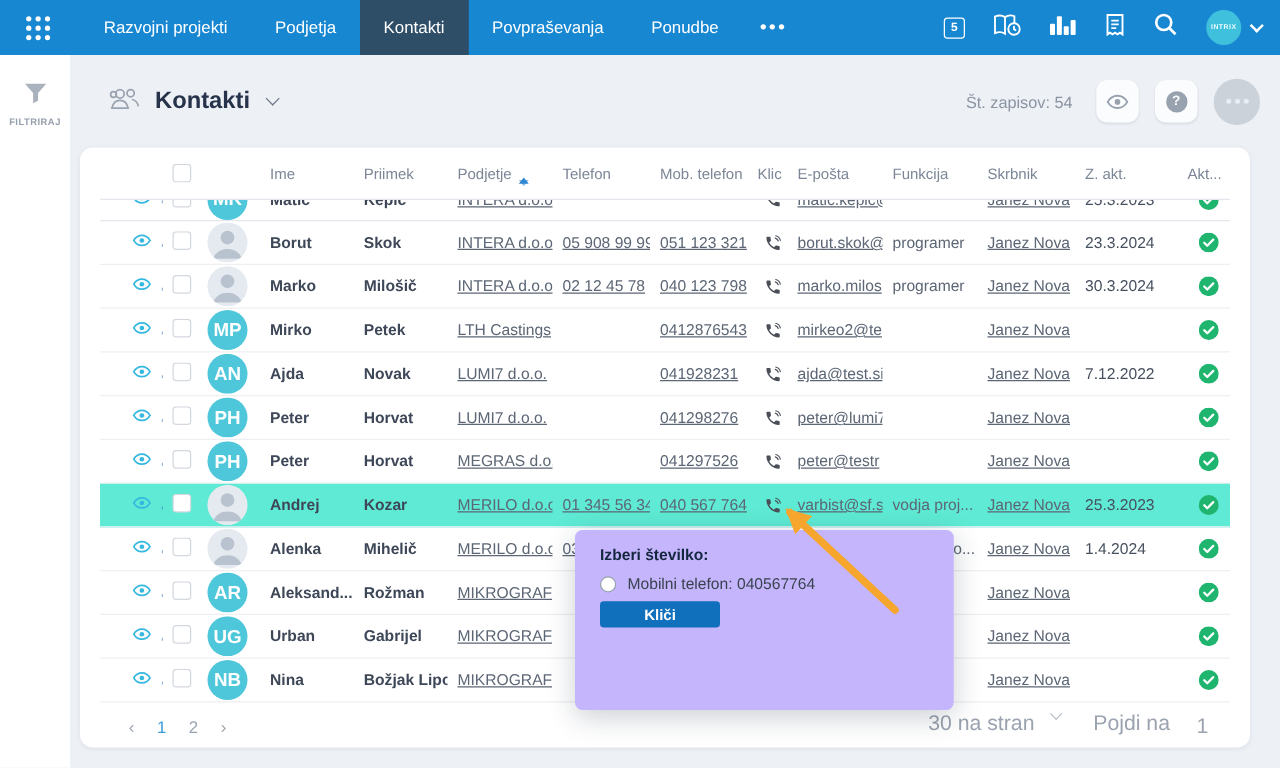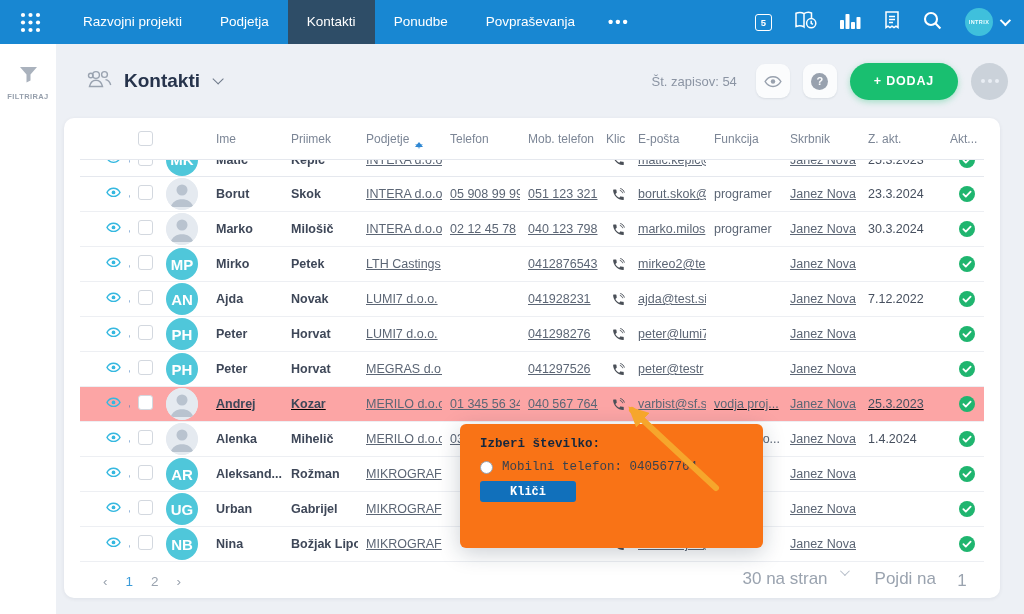--- a/index.html
+++ b/index.html
@@ -36,21 +36,21 @@
   .more-btn i { width:4px; height:4px; border-radius:50%; background:#e9eef4; }
 
   
   .card { margin:0 24px 0 8px; background:#fff; border-radius:10px; box-shadow:0 1px 4px rgba(20,35,60,.07); height:480px; padding:0 16px; overflow:hidden; }
   :root { --cols:50px 28px 50px 75px 75px 84px 78px 78px 32px 76px 76px 78px 82px 42px; }
   .thead { display:grid; grid-template-columns:var(--cols); align-items:center; height:42px; border-bottom:1px solid #e5e8ee; }
   .th { font-size:12px; color:#7c8696; font-weight:500; padding-left:8px; white-space:nowrap; overflow:hidden; display:flex; align-items:center; gap:6px; }
   .tri-up { width:0; height:0; border-left:4px solid transparent; border-right:4px solid transparent; border-bottom:5px solid #2f87d3; }
   .tri-down { width:0; height:0; border-left:4px solid transparent; border-right:4px solid transparent; border-top:5px solid #8fbfe6; margin-top:2px; }
   .row { display:grid; grid-template-columns:var(--cols); align-items:center; height:35px; border-bottom:1px solid #edeff3; }
-  .row.highlight { background:#fca5a5;text-decoration:underline; }
+  .row.highlight { background:#5eead4; }
   .rowclip { height:17px; overflow:hidden; }
   .rowclip .row { margin-top:-18px; border-bottom:none; }
   .rowclip { border-bottom:1px solid #e5e8ee; }
   .cell { padding-left:8px; font-size:12.5px; color:#5c6675; white-space:nowrap; overflow:hidden; }
   .c-actions { display:flex; align-items:center; gap:7px; padding-left:26px; }
   .c-name { color:#3e4758; font-weight:600; }
   .link { color:#5c6675; text-decoration:underline; cursor:pointer; }
   .c-zakt { padding-right:4px; color:#47505f; }
   .c-akt { display:flex; justify-content:center; }
   .c-klic { display:flex; justify-content:center; cursor:pointer; }
@@ -64,21 +64,21 @@
   
   .pager { display:flex; align-items:center; height:38px; padding:0 10px 0 14px; color:#9aa3af; font-size:13.5px; }
   .pg { padding:0 9px; cursor:pointer; }
   .page-num { padding:0 9px; cursor:pointer; }
   .page-num.active { color:#3b9bd8; }
   .pager-right { margin-left:auto; display:flex; align-items:flex-start; gap:10px; color:#9aa3af; font-size:17px; }
   .sel-chev { width:7px; height:7px; border-right:1.6px solid #b6bec9; border-bottom:1.6px solid #b6bec9; transform:rotate(45deg) translateY(-2px); margin:0 18px 0 2px; }
   .goto-box { min-width:24px; height:24px; display:inline-flex; align-items:center; justify-content:center; color:#9aa3af; margin-left:4px; }
 
   
-  .call-popup { position:absolute; left:460px; top:424px; width:303px; height:124px; background:#f97316; border-radius:6px; box-shadow:0 5px 22px rgba(20,35,60,.22); z-index:20; padding:13px 20px;font-family:Liberation Mono, monospace; }
+  .call-popup { position:absolute; left:460px; top:424px; width:303px; height:144px; background:#c4b5fd; border-radius:6px; box-shadow:0 5px 22px rgba(20,35,60,.22); z-index:20; padding:13px 20px; }
   .popup-title { font-size:12.5px; font-weight:700; color:#14273e; margin-bottom:9px; }
   .radio-row { display:flex; align-items:center; gap:9px; margin-bottom:6px; font-size:12.5px; color:#39424e; }
   .radio { width:13px; height:13px; border-radius:50%; border:1.5px solid #98a3b0; background:#fff; position:relative; flex:0 0 13px; cursor:pointer; }
   .radio.selected { border:1.5px solid #1979d2; }
   .radio.selected::after { content:""; position:absolute; left:2.5px; top:2.5px; width:6px; height:6px; border-radius:50%; background:#1470c4; }
   .call-btn { margin-top:7px; width:96px; height:21px; background:#1170bb; border-radius:3px; color:#fff; font-size:12px; font-weight:700; display:flex; align-items:center; justify-content:center; cursor:pointer; }
 
   .arrow-svg { position:absolute; left:600px; top:394px; z-index:30; pointer-events:none; }
   .bottom-strip { position:absolute; left:56px; right:0; bottom:0; height:14px; background:#e3e7ed; z-index:1; }
 </style>
@@ -97,22 +97,22 @@
           <circle cx="18" cy="10.5" r="2.1"></circle>
           <circle cx="3" cy="18" r="2.1"></circle>
           <circle cx="10.5" cy="18" r="2.1"></circle>
           <circle cx="18" cy="18" r="2.1"></circle>
         </g>
       </svg>
   </span>
   <span class="nav-item">Razvojni projekti</span>
   <span class="nav-item">Podjetja</span>
   <span class="nav-item active">Kontakti</span>
+  <span class="nav-item">Povpraševanja</span>
   <span class="nav-item">Ponudbe</span>
-  <span class="nav-item">Povpraševanja</span>
   <span class="nav-more">•••</span>
   <div class="nav-right">
     <span class="cal-icon">5</span>
     <span>
       <svg width="22" height="18" viewBox="0 0 22 18" fill="none" stroke="#fff" stroke-width="1.5">
           <path d="M1 2.2c3-1.2 5.5-1.2 8 .5V16c-2.5-1.7-5-1.7-8-.5V2.2z"></path>
           <path d="M9 2.7C11.5 1 14 1 16.5 2v5.5"></path>
           <circle cx="16.2" cy="12.2" r="4.6" fill="#1887d2"></circle>
           <path d="M16.2 9.8v2.5l1.7 1.1"></path>
         </svg>
@@ -172,21 +172,20 @@
       <span class="records">Št. zapisov: 54</span>
       <span class="sq-btn">
         <svg width="18" height="13" viewBox="0 0 24 16" fill="none">
             <path d="M12 1.5C7.3 1.5 3.6 4.3 1.5 8c2.1 3.7 5.8 6.5 10.5 6.5S20.4 11.7 22.5 8C20.4 4.3 16.7 1.5 12 1.5z" stroke="#98a1ae" stroke-width="2"></path>
             <circle cx="12" cy="8" r="3" fill="#98a1ae"></circle>
           </svg>
       </span>
       <span class="sq-btn">
           <span class="help-glyph">?</span>
         </span>
-      <span class="add-btn">+ DODAJ</span>
       <span class="more-btn">
           <i></i>
           <i></i>
           <i></i>
         </span>
     </div>
   </div>
 
   <div class="card">
     <div class="thead">

